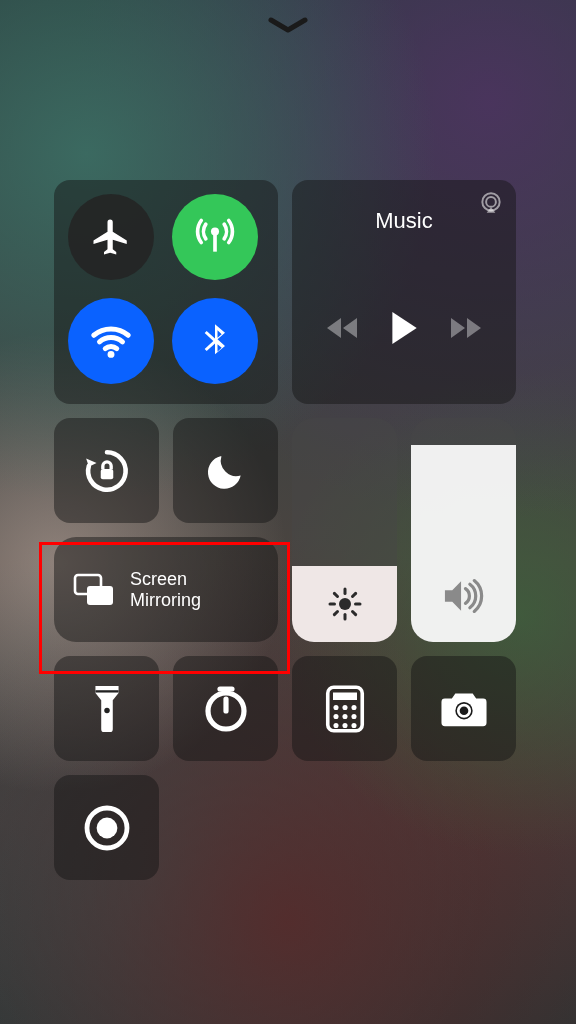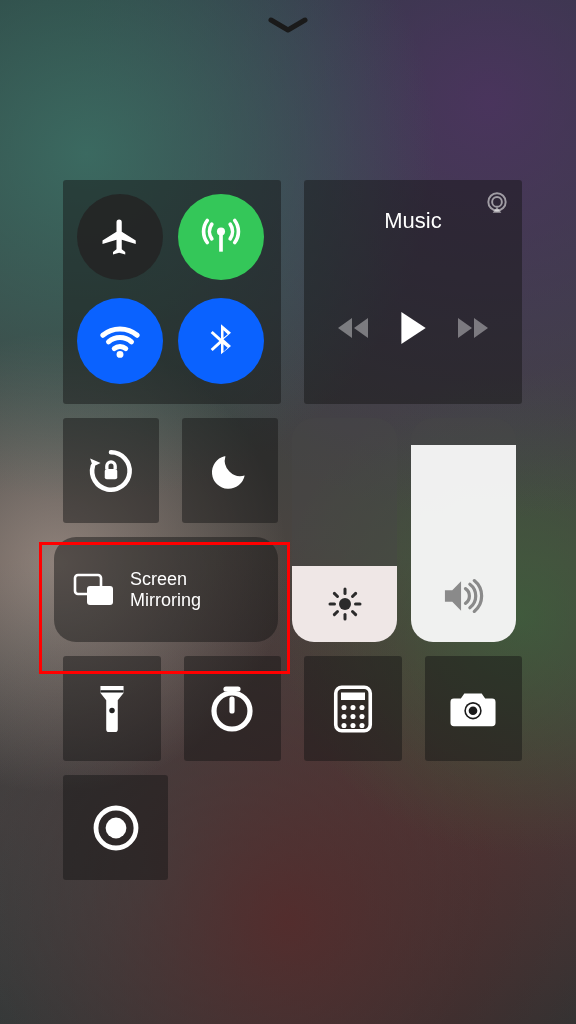--- a/index.html
+++ b/index.html
@@ -19,23 +19,22 @@
     .chevron {
       position: absolute; top: 16px; left: 50%; transform: translateX(-50%);
       width: 42px; height: 20px;
     }
     .panel-area {
       position: absolute; top: 180px; left: 54px; width: 468px;
     }
     .row { display: flex; gap: 14px; margin-bottom: 14px; }
     .tile {
       background: rgba(20,20,20,0.48);
-      border-radius: 3px;
+      border-radius: 16px;
       position: relative;
-      margin-left: 9px;
     }
     .sq-lg { width: 224px; height: 224px; }
     .sq-sm { width: 105px; height: 105px; display:flex; align-items:center; justify-content:center; }
     .slider {
       width: 105px; height: 224px; border-radius: 22px;
       background: rgba(70,70,70,0.45);
       overflow: hidden; position: relative;
     }
     .slider-fill-bright {
       position:absolute; bottom:0; left:0; right:0; height:34%;

